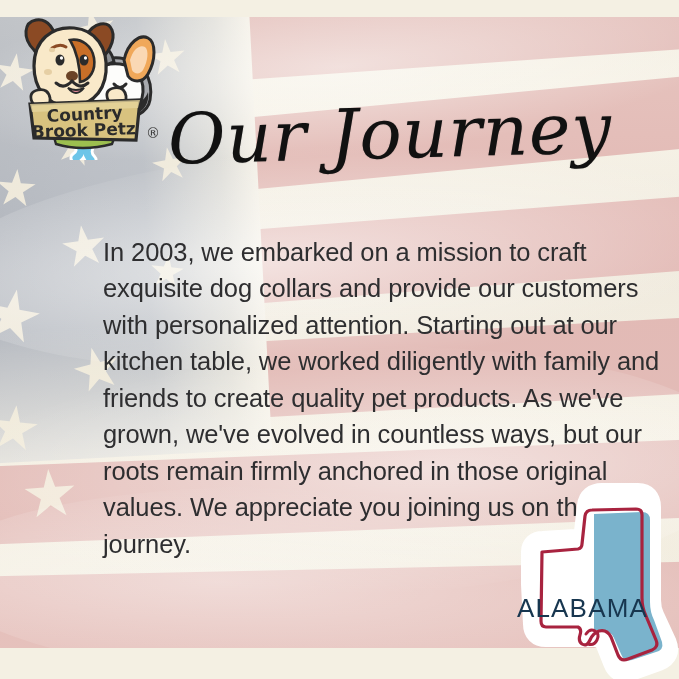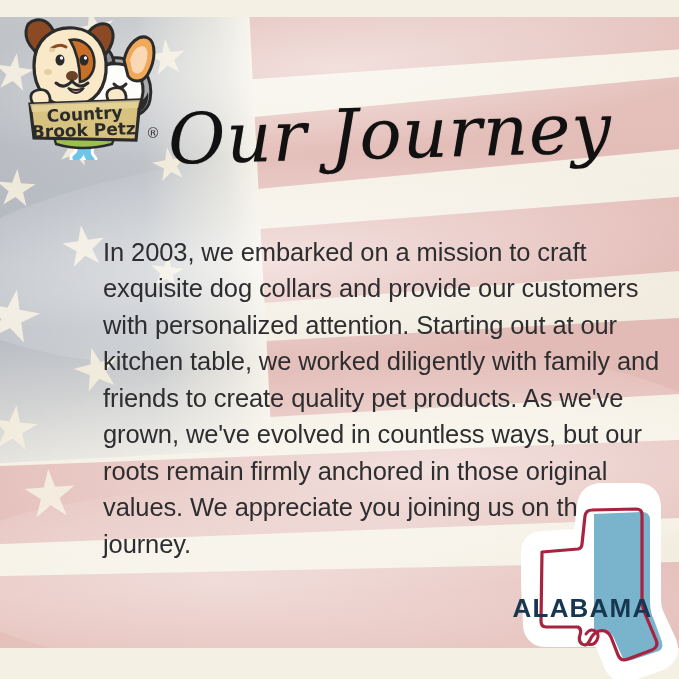--- a/index.html
+++ b/index.html
@@ -184,21 +184,21 @@
     z-index: 9;
   }
   .sticker svg { display: block; width: 100%; height: 100%; overflow: visible; }
   .sticker-label {
     position: absolute;
     left: 0;
     top: 101px;
     width: 185px;
     text-align: center;
     font-family: "Liberation Sans", sans-serif;
-    font-weight: 700;
+    font-weight: 400;
     font-size: 26px;
     letter-spacing: 1.2px;
     color: #17364f;
     z-index: 3;
     pointer-events: none;
   }
 </style>
 </head>
 <body>
 

